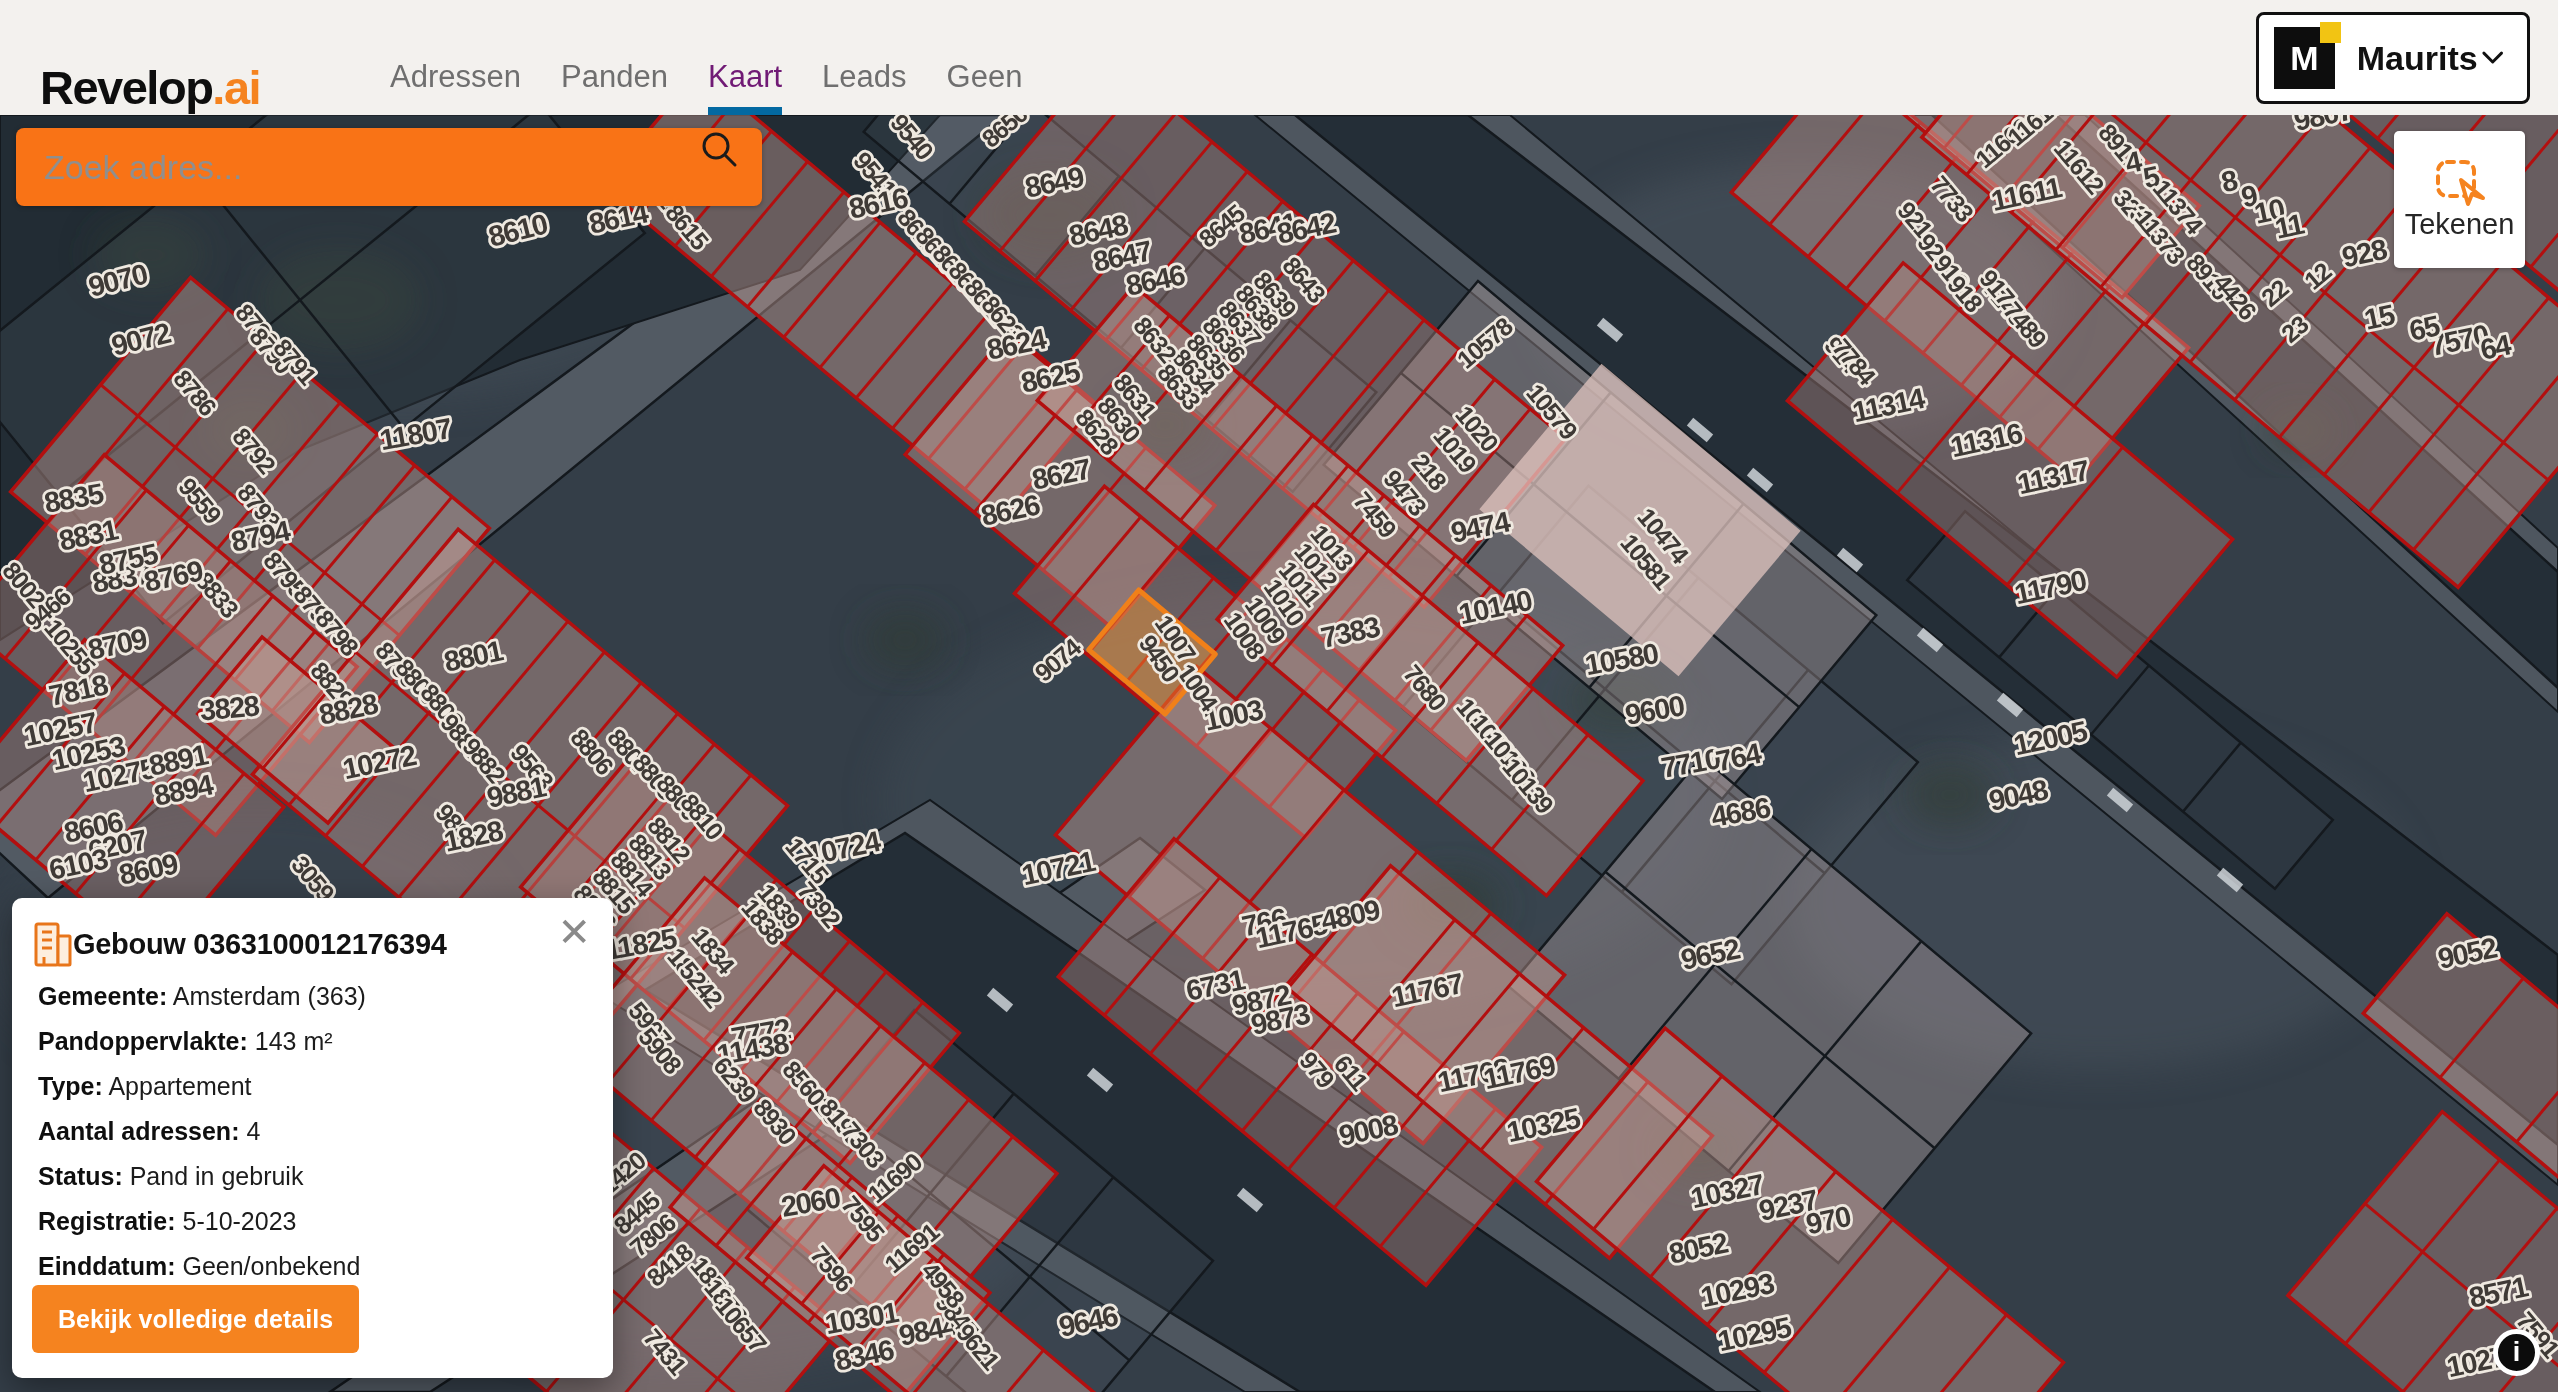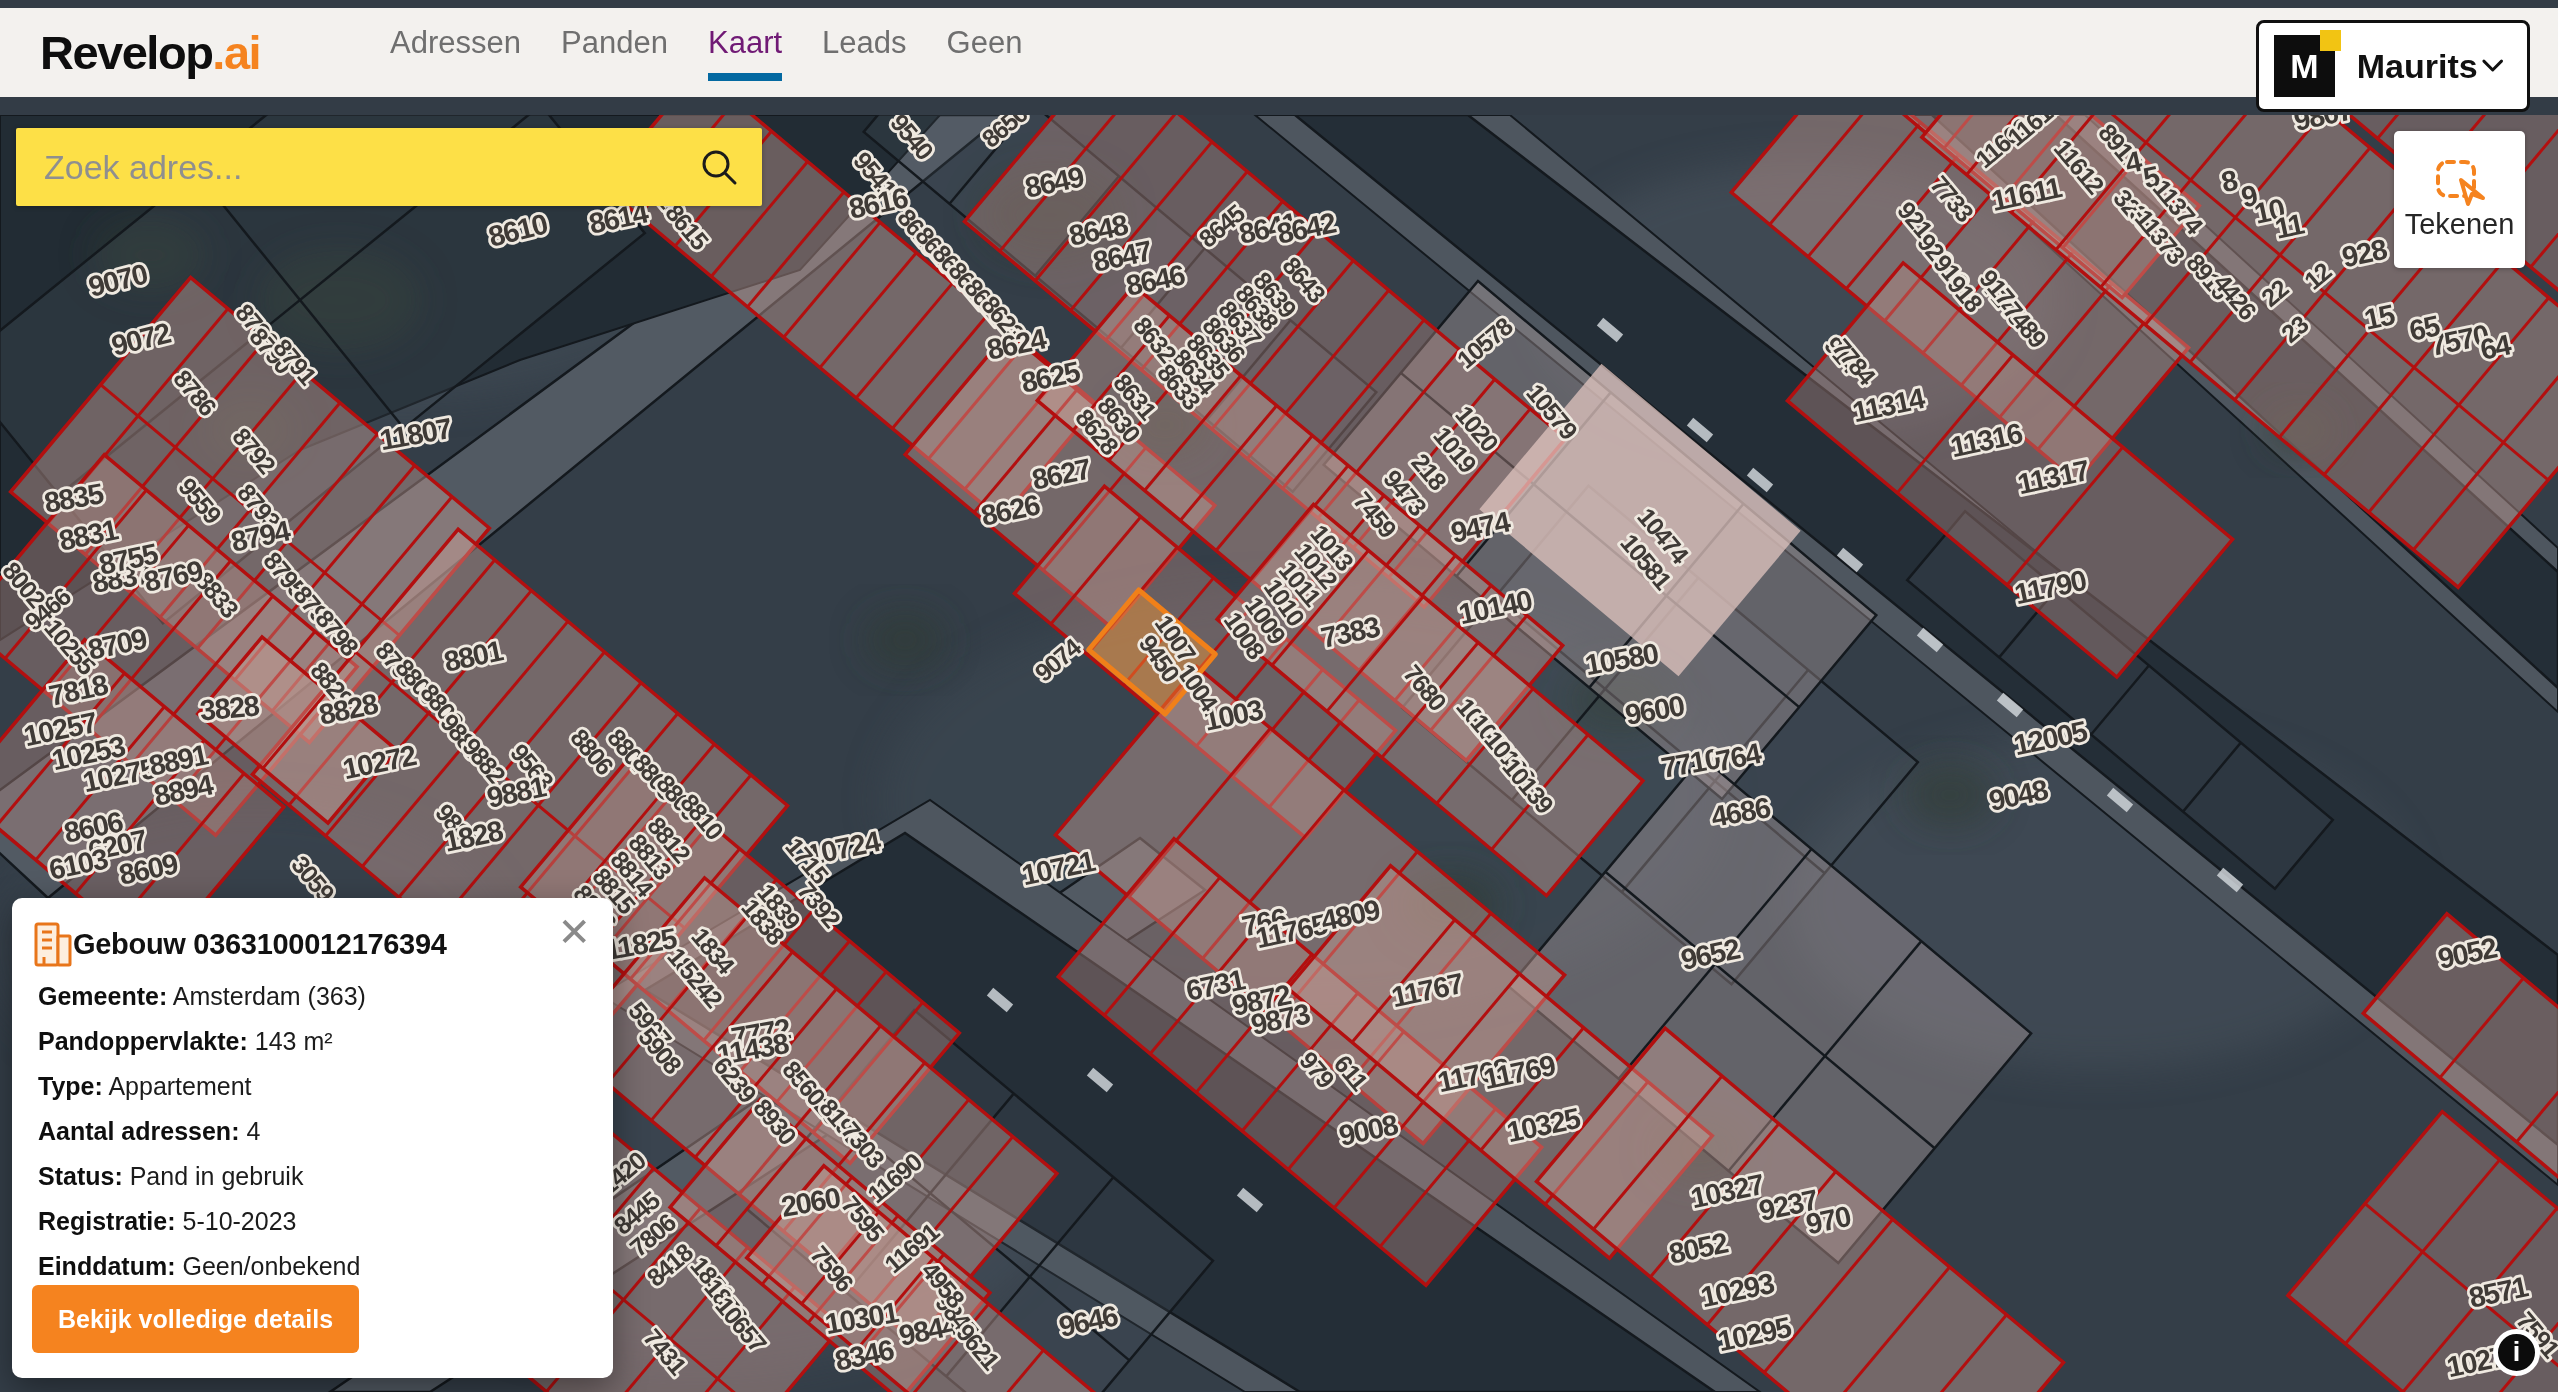--- a/index.html
+++ b/index.html
@@ -1,37 +1,37 @@
 <!DOCTYPE html>
 <html><head>
 <meta charset="utf-8">
 <style>
   html,body{margin:0;padding:0;width:2558px;height:1392px;overflow:hidden;
     font-family:"Liberation Sans",sans-serif;background:#333c46;}
   .stage{position:relative;width:2558px;height:1392px;overflow:hidden;}
   
-  .header{position:absolute;left:0;top:8px;width:2558px;height:89px;background:#f3f1ee;
-    display:flex;align-items:center;z-index:30;}
+  .header{position:absolute;left:0;top:0;width:2558px;height:115px;background:#f3f1ee;
+    display:flex;align-items:flex-end;z-index:30;}
   .logo{margin-left:40px;font-size:47px;font-weight:800;letter-spacing:-1.5px;color:#0e0e0e;}
   .logo .ai{color:#f5831f;}
   .nav{display:flex;gap:40px;margin-left:130px;}
   .nav a{font-size:31px;color:#6f6f6f;text-decoration:none;padding-bottom:12px;cursor:pointer;}
   .nav a.active{color:#701a75;border-bottom:8px solid #0369a1;}
   .userchip{position:absolute;right:28px;top:12px;width:268px;height:86px;background:#fff;
     border:3px solid #101010;border-radius:8px;display:flex;align-items:center;cursor:pointer;}
   .avatar{position:relative;width:62px;height:62px;background:#0d0d0d;margin-left:15px;
     display:flex;align-items:center;justify-content:center;color:#fff;font-weight:800;font-size:34px;}
   .avatar .badge{position:absolute;top:-5px;right:-6px;width:21px;height:21px;background:#f2c413;}
   .username{margin-left:22px;font-size:34px;font-weight:700;color:#111;}
   .chev{margin-left:auto;margin-right:20px;}
   
   .map{position:absolute;left:0;top:115px;width:2558px;height:1277px;z-index:0;cursor:crosshair;}
   
-  .search{position:absolute;left:16px;top:128px;width:746px;height:78px;background:#fde047;
-    border-radius:2px;box-shadow:0 1px 5px rgba(0,0,0,.28);z-index:10;display:flex;align-items:center;}
+  .search{position:absolute;left:16px;top:128px;width:746px;height:78px;background:#f97316;
+    border-radius:8px;box-shadow:0 1px 5px rgba(0,0,0,.28);z-index:10;display:flex;}
   .search input{flex:1;border:none;outline:none;font-size:34px;color:#333;margin-left:26px;
     font-family:"Liberation Sans",sans-serif;background:transparent;}
   .search input::placeholder{color:#8f8f8f;}
   .search .sicon{margin-right:22px;flex:0 0 auto;cursor:pointer;}
   .drawtool{position:absolute;left:2394px;top:131px;width:131px;height:137px;background:#fff;
     border-radius:5px;box-shadow:0 1px 5px rgba(0,0,0,.28);z-index:10;display:flex;flex-direction:column;
     align-items:center;justify-content:center;cursor:pointer;}
   .drawtool .dlabel{font-size:29px;color:#262626;}
   
   .popup{position:absolute;left:12px;top:898px;width:601px;height:480px;background:#fff;

